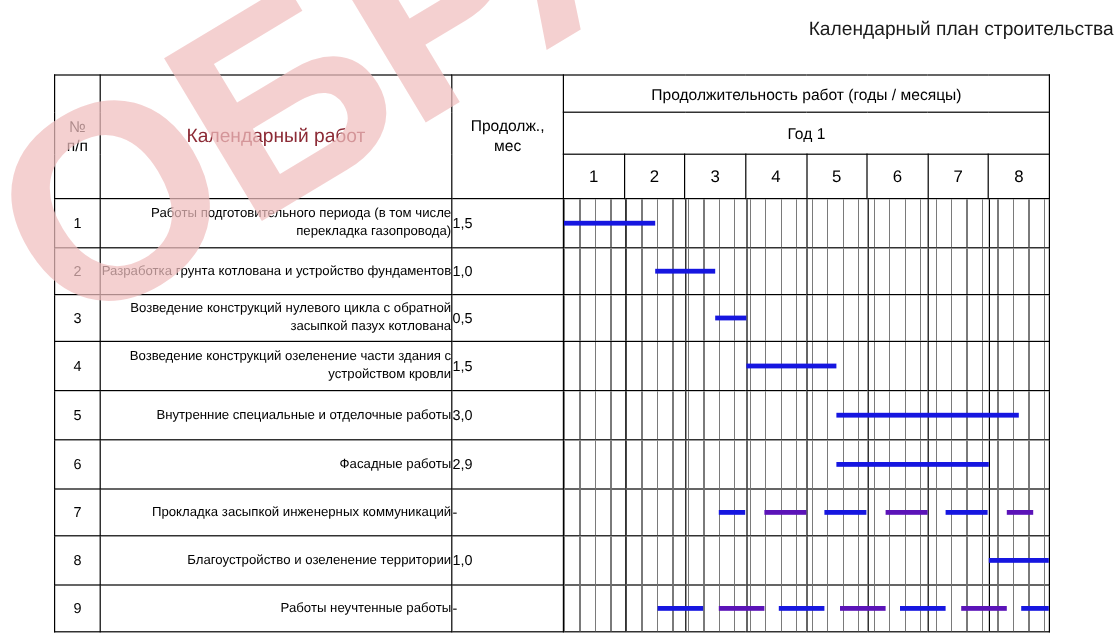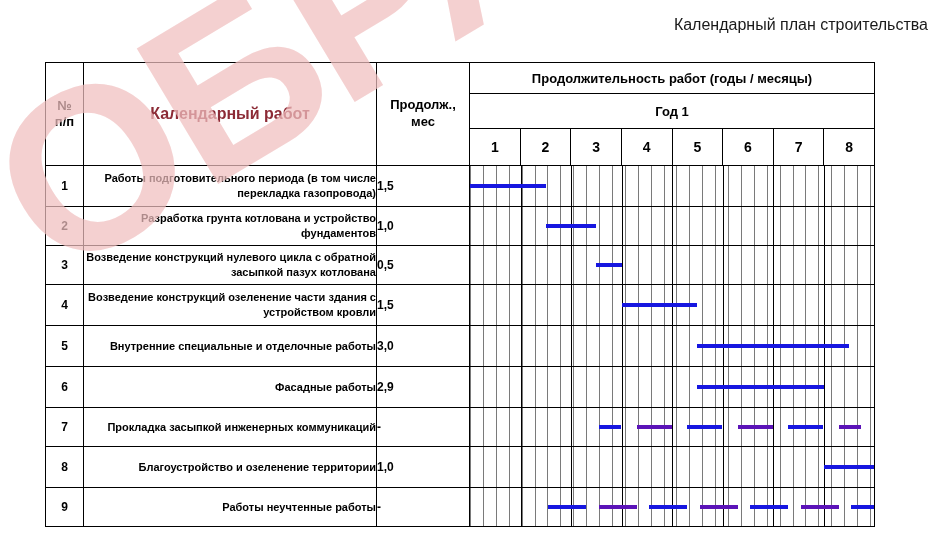--- a/index.html
+++ b/index.html
@@ -62,21 +62,21 @@
     top: 62px;
     width: 830px;
     border-collapse: collapse;
     table-layout: fixed;
     background: transparent;
     z-index: 3;
   }
   #schedule-table td, #schedule-table th {
     border: 1px solid #000000;
     padding: 0;
-    font-weight: bold;
+    font-weight: normal;
     vertical-align: middle;
     background: transparent;
   }
   .outer-left  { border-left-width: 2px; }
   .outer-right { border-right-width: 2px; }
   .outer-top   { border-top-width: 2px; }
   .outer-bot   { border-bottom-width: 2px; }
 
   .col-no   { width: 37px;  text-align: center; font-size: 12px; }
   .col-name { width: 292px; }

